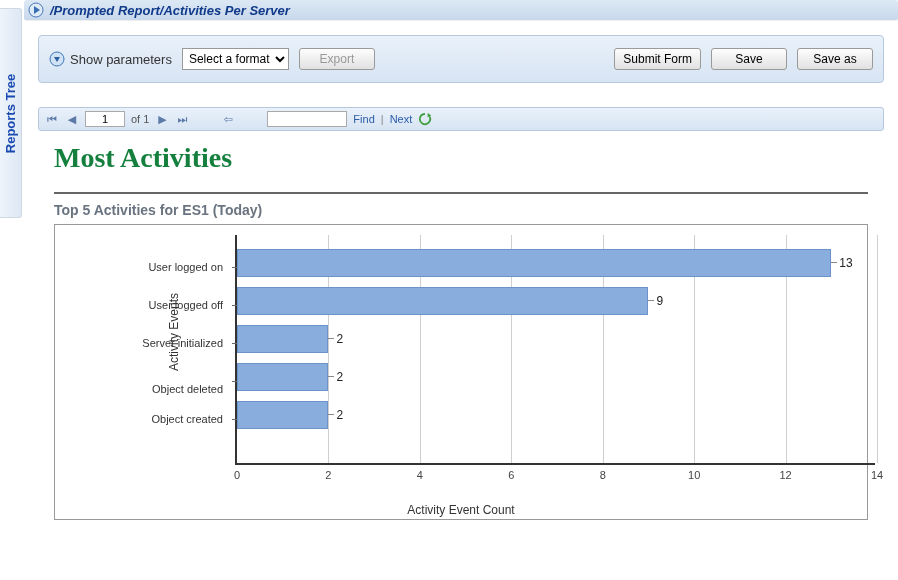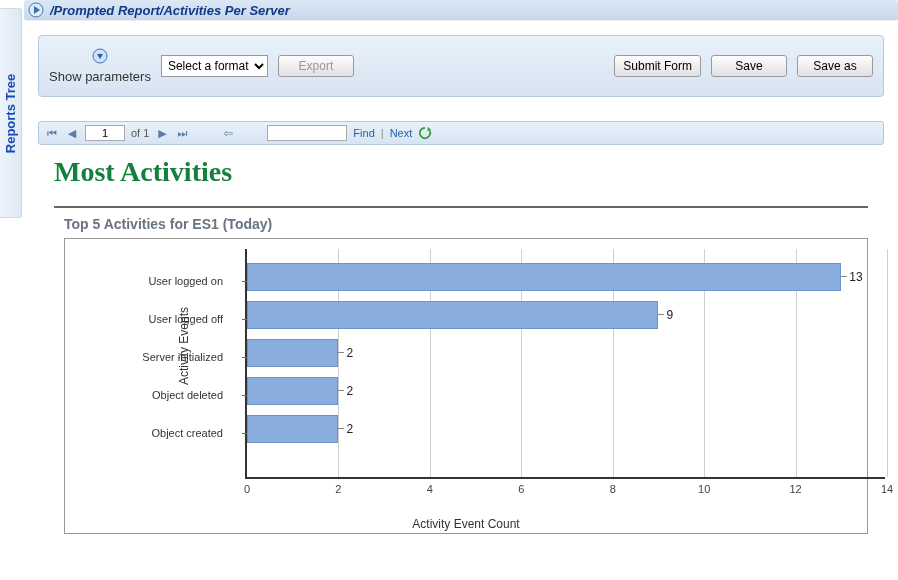--- a/index.html
+++ b/index.html
@@ -57,23 +57,22 @@
     display: flex;
     align-items: center;
     gap: 10px;
     margin: 14px 14px 0 14px;
     padding: 12px 10px;
     background: linear-gradient(#e9f1fa,#d7e4f3);
     border: 1px solid #b7c7de;
     border-radius: 4px;
   }
   .show-params {
-    display: flex; align-items: center; gap: 5px;
+    display: flex; align-items: flex-end; gap: 5px;
     font-size: 13px;
-    flex-direction: column;
   }
   .blue-circle-icon {
     width:16px;height:16px;
   }
   .format-select {
     font-size:12px;
     padding: 2px 2px;
     border:1px solid #999;
     background:#fff;
   }
@@ -134,21 +133,21 @@
     color:#15803d;
     font-size:28px;
     font-weight:bold;
     line-height:1.1;
     font-family:Liberation Serif, serif;
   }
   .logo-right{text-align:right;}
   .schneider{color:#31b44a;font-weight:bold;font-size:26px;line-height:0.8;}
   .electric{color:#31b44a;font-size:14px;letter-spacing:2px;}
   .chart-section {
-    margin: 8px 30px 0 40px;
+    margin: 8px 30px 0 30px;
   }
   .chart-title {
     color:#6a7480;font-weight:bold;font-size:14px;
     margin-bottom:6px;
   }
   .chart-box {
     border:1px solid #999;
     height: 296px;
     position:relative;
     padding: 8px 10px 4px 10px;
@@ -313,18 +312,18 @@
           <div class="bar-row" style="top: 170px;">
             <div class="bar" style="width: 91.4286px;"></div>
             <div class="bar-leader"></div>
             <div class="bar-val">2</div>
           </div>
         </div>
       <div class="x-axis-label">Activity Event Count</div>
     <div class="cat-label" style="top: 42px;">User logged on</div>
         <div class="cat-label" style="top: 80px;">User logged off</div>
         <div class="cat-label" style="top: 118px;">Server initialized</div>
-        <div class="cat-label" style="top: 156px;">Object deleted</div>
+        <div class="cat-label" style="top: 164px;">Object deleted</div>
         <div class="cat-label" style="top: 194px;">Object created</div>
       </div>
   </div>
 
 </div>
 
 </body></html>

